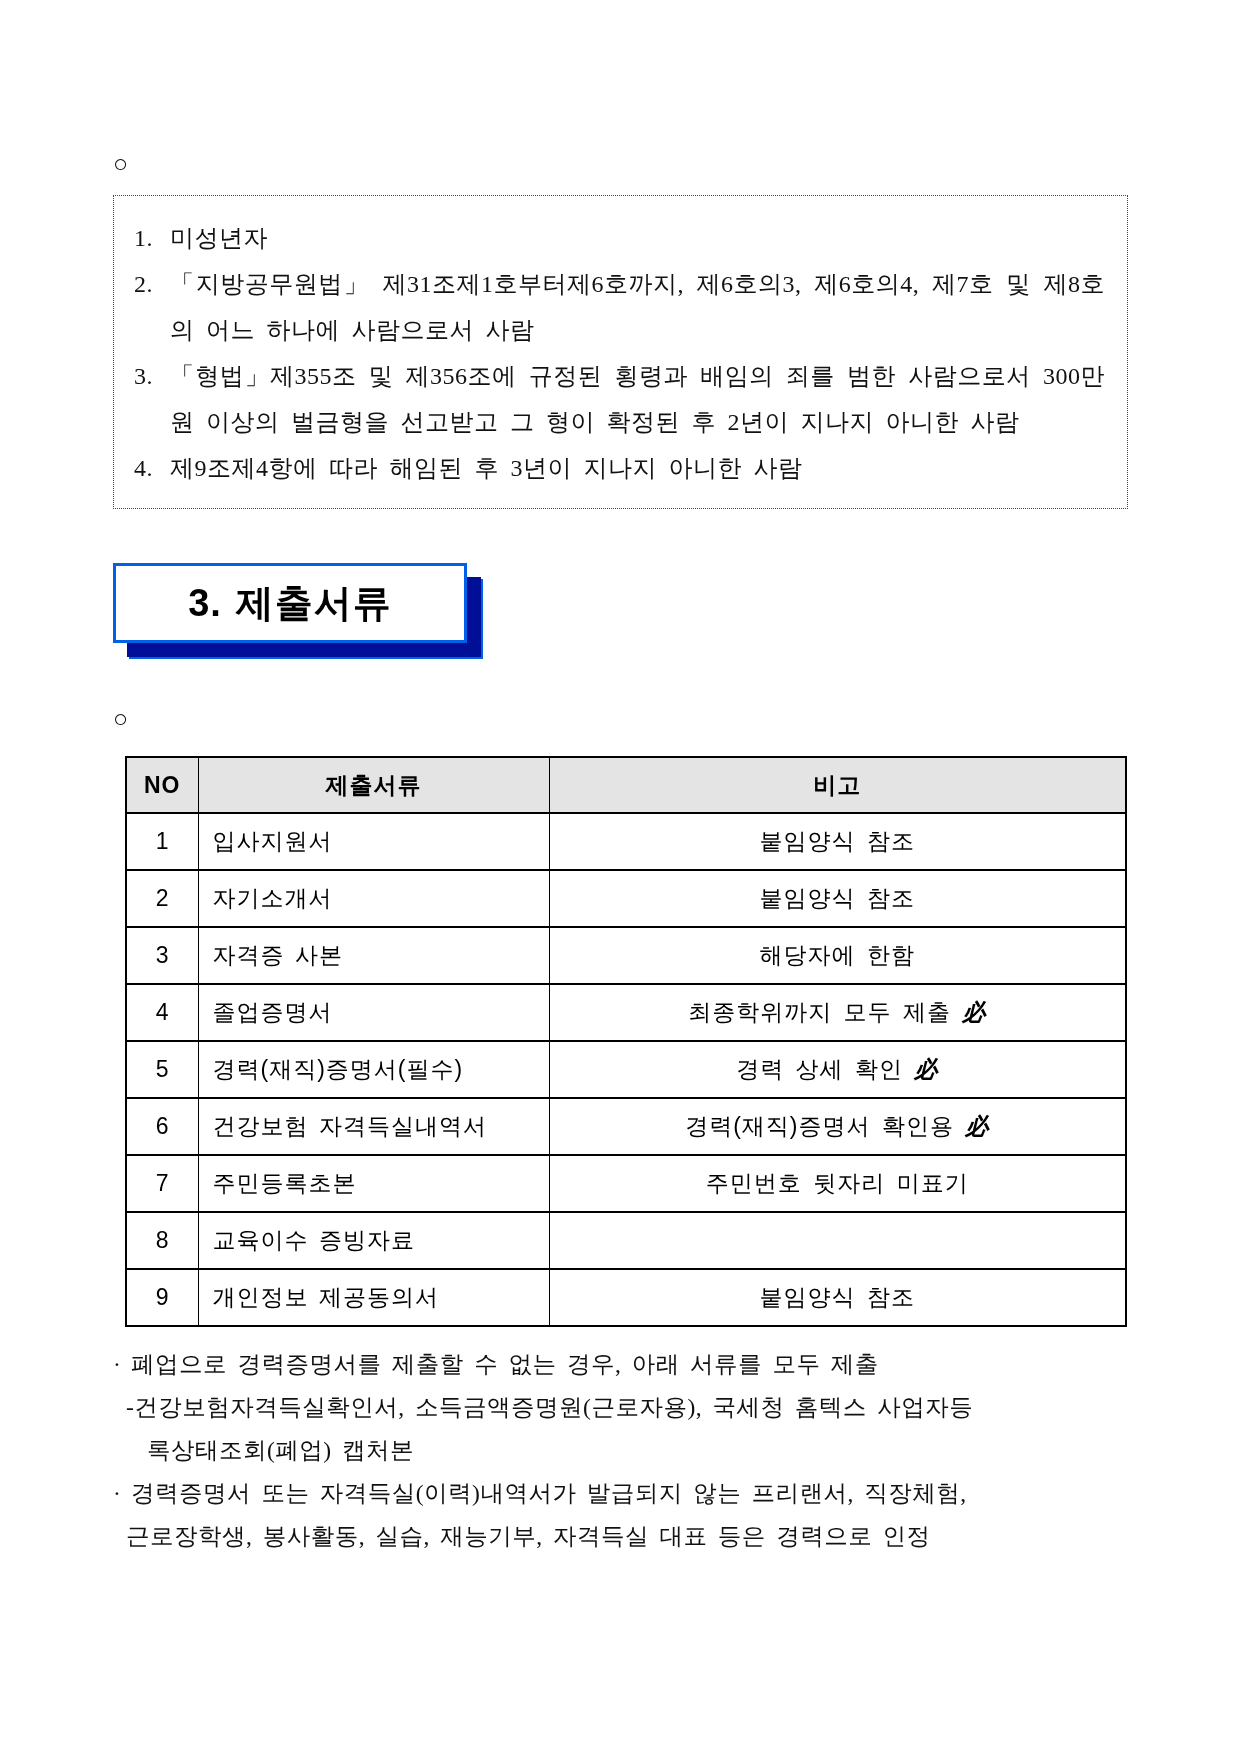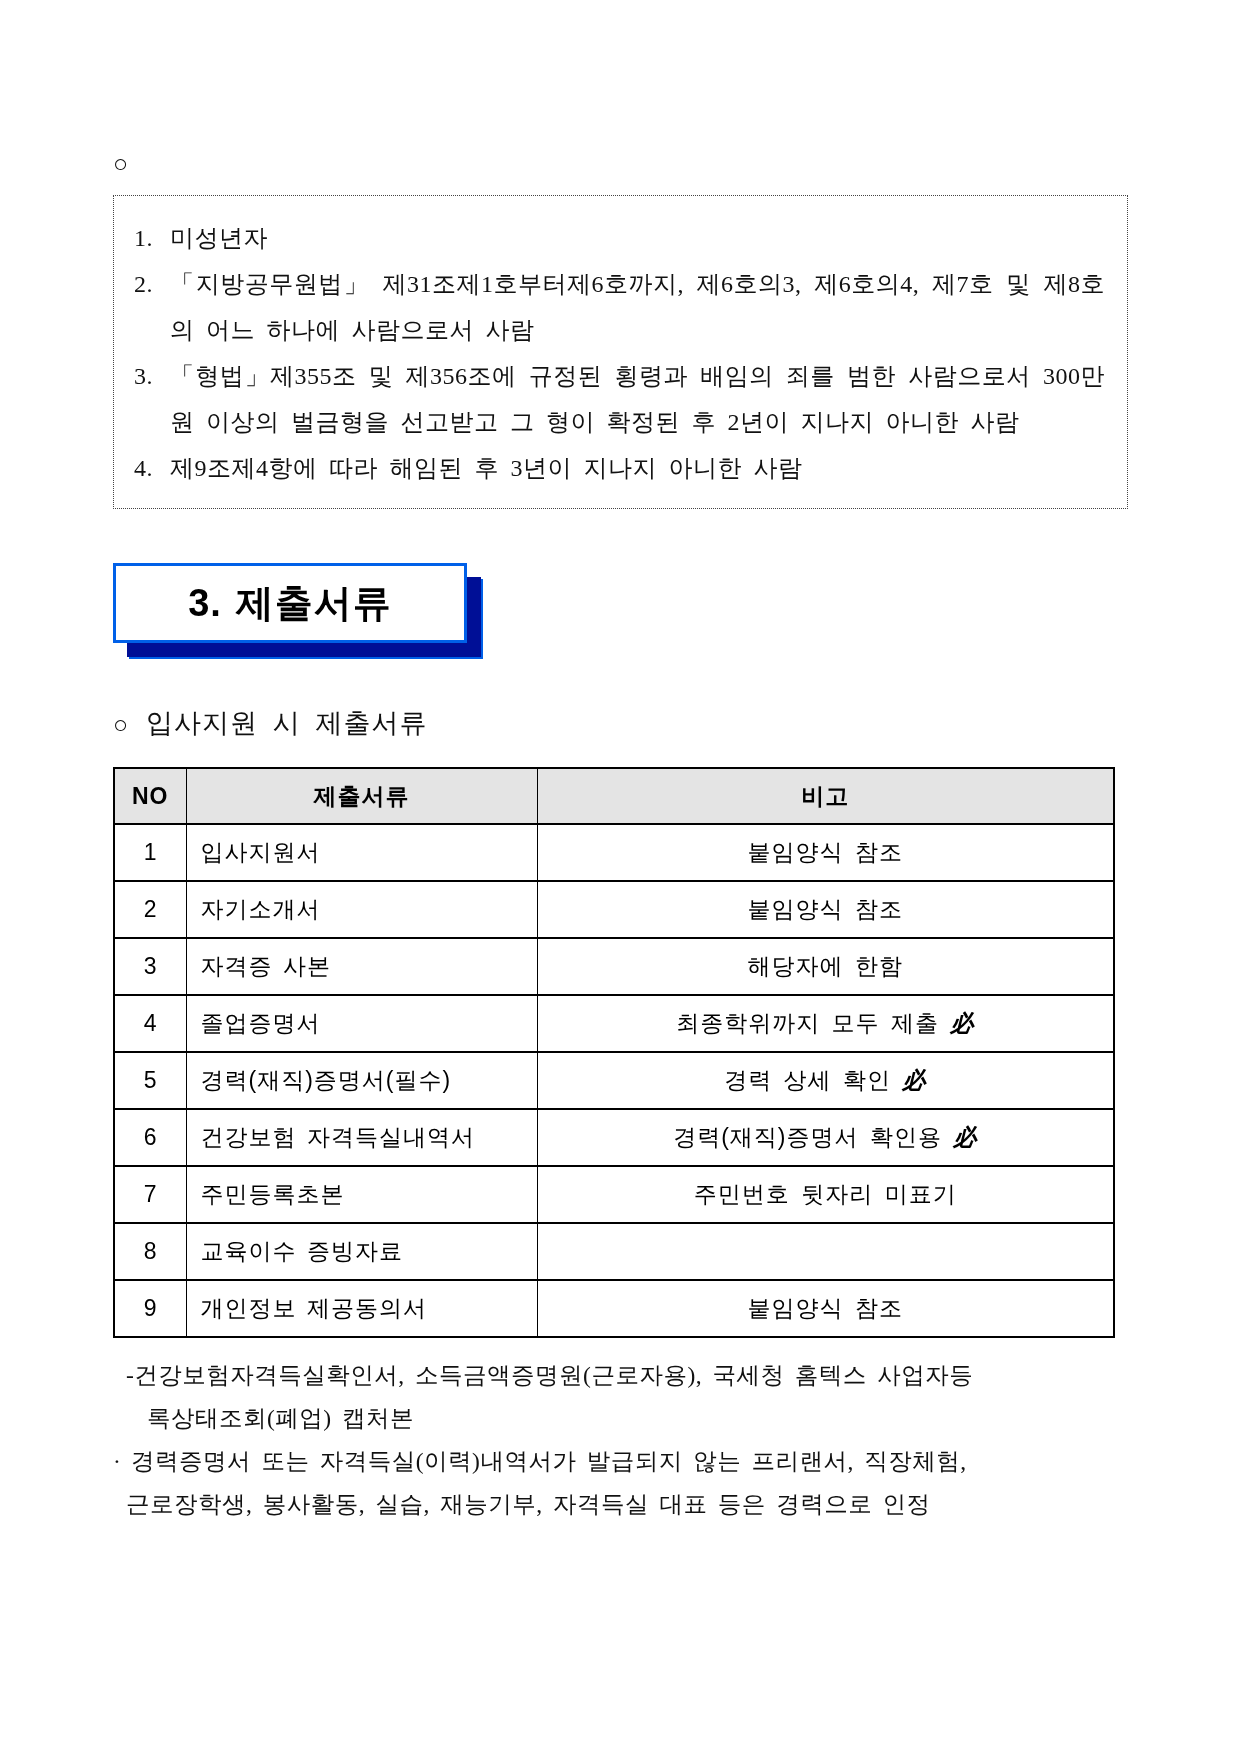--- a/index.html
+++ b/index.html
@@ -45,21 +45,21 @@
     font-family:"Liberation Sans","DejaVu Sans",sans-serif;
     font-weight:bold;font-size:38px;letter-spacing:1px;color:#000;
   }
   .sub-h{margin-top:48px;}
 
   
   .doc-table{
     margin-top:26px;width:1002px;border-collapse:collapse;
     border:2px solid #000;
     font-family:"Liberation Sans","DejaVu Sans",sans-serif;
-    font-size:23px;color:#000;
+    font-size:23px;color:#000;margin-left:12px;
   }
   .doc-table th{
     background:var(--table-header-bg);
     height:56px;border:1px solid #000;border-bottom:2px solid #000;
     font-weight:bold;letter-spacing:1px;word-spacing:4px;
   }
   .doc-table td{
     height:57px;border:1px solid #000;border-top-width:2px;
   }
   .c-no{width:72px;text-align:center;}
@@ -107,21 +107,20 @@
 
     <div class="title-wrap">
       <div class="title-box">
         <span>3.</span>
         <span>제출서류</span>
       </div>
     </div>
 
     <div class="h-line sub-h">
       <span class="circle">○</span>
-      <span>입사지원 시 제출서류</span>
     </div>
 
     <table class="doc-table">
       <thead>
         <tr>
             <th>NO</th>
             <th>제출서류</th>
             <th>비고</th>
           </tr>
       </thead>
@@ -169,20 +168,21 @@
           <tr>
             <td class="c-no">9</td>
             <td class="c-doc">개인정보 제공동의서</td>
             <td class="c-remark">붙임양식 참조</td>
           </tr>
         </tbody>
     </table>
 
     <div class="notes">
         <div class="note">
+          <div class="note-line ind0"><span class="note-bullet">·</span>폐업으로 경력증명서를 제출할 수 없는 경우, 아래 서류를 모두 제출</div>
           <div class="note-line ind1">-건강보험자격득실확인서, 소득금액증명원(근로자용), 국세청 홈텍스 사업자등</div>
           <div class="note-line ind2">록상태조회(폐업) 캡처본</div>
         </div>
         <div class="note">
           <div class="note-line ind0"><span class="note-bullet">·</span>경력증명서 또는 자격득실(이력)내역서가 발급되지 않는 프리랜서, 직장체험,</div>
           <div class="note-line ind1">근로장학생, 봉사활동, 실습, 재능기부, 자격득실 대표 등은 경력으로 인정</div>
         </div>
       </div>
 
   </div>

